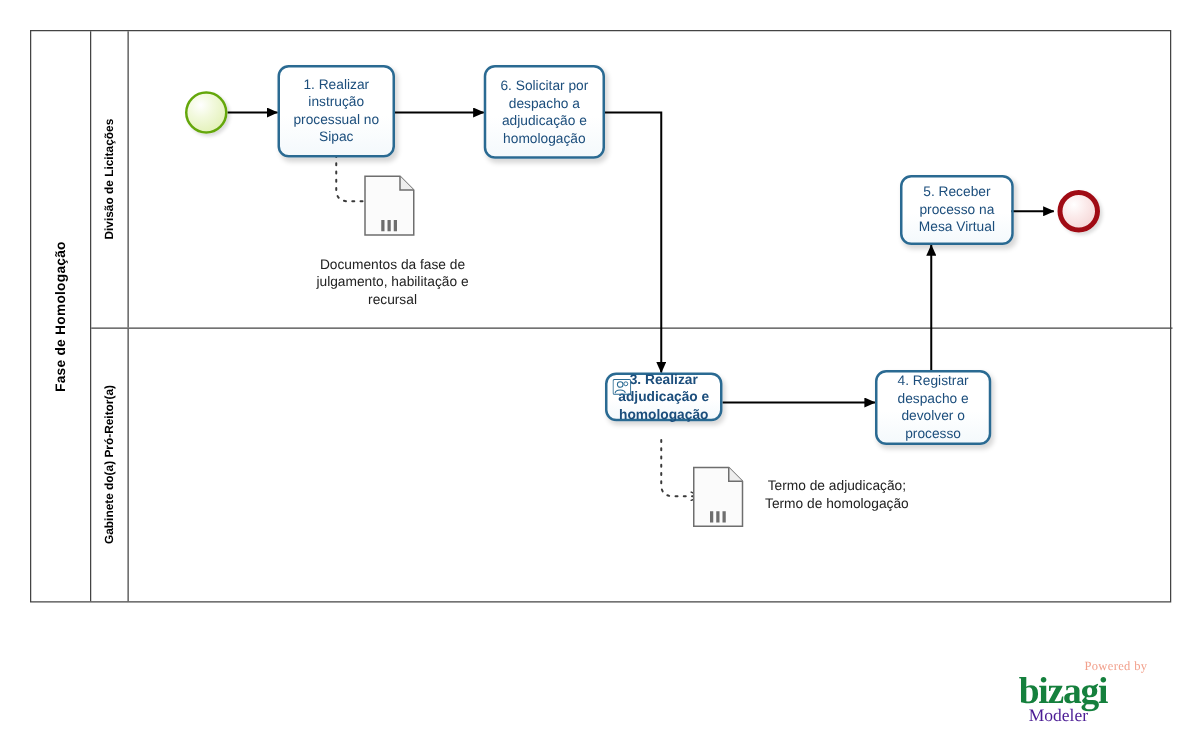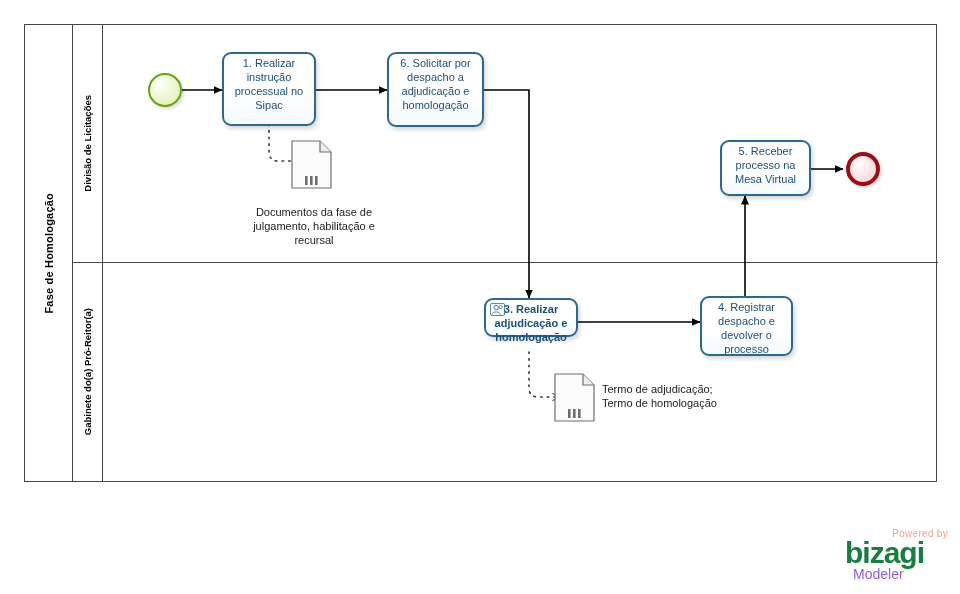--- a/index.html
+++ b/index.html
@@ -101,21 +101,21 @@
 
   
   .task {
     position: absolute;
     box-sizing: border-box;
     border: 2px solid #2A6A92;
     border-radius: 9px;
     background: linear-gradient(to bottom, #ffffff 0%, #ffffff 55%, #f4f9fc 100%);
     box-shadow: 2px 3px 4px rgba(0,0,0,0.16);
     display: flex;
-    align-items: flex-start;
+    align-items: center;
     justify-content: center;
     text-align: center;
     color: #1C4E7C;
     font-size: 11px;
     line-height: 14px;
     padding: 2px 4px;
   }
   .task .label { display: block; }
   .user-icon {
     position: absolute;
@@ -128,32 +128,33 @@
     position: absolute;
     width: 46px; height: 54px;
   }
   .doc-caption {
     position: absolute;
     font-size: 11px;
     line-height: 14px;
     color: #222222;
     text-align: center;
   }
-  .doc-caption.left-align { text-align: left; }
+  .doc-caption.left-align { text-align: center; }
 
   
   .conn { position: absolute; left: 0; top: 0; width: 960px; height: 594px; overflow: visible; pointer-events: none; }
 
   
   .logo {
     position: absolute;
-    left: 845px;
+    left: 815px;
     top: 528px;
     width: 105px;
     height: 58px;
+    font-family: Liberation Serif, serif;
   }
   .logo-powered {
     position: absolute;
     right: 2px; top: 0;
     font-size: 10px;
     color: #F2A08C;
     letter-spacing: 0.3px;
   }
   .logo-name {
     position: absolute;
@@ -161,21 +162,21 @@
     font-size: 30px;
     font-weight: bold;
     color: #15803d;
     letter-spacing: -1px;
     line-height: 30px;
   }
   .logo-sub {
     position: absolute;
     left: 8px; top: 39px;
     font-size: 14px;
-    color: #8b5cf6;
+    color: #4c1d95;
     letter-spacing: 0px;
     line-height: 14px;
   }
 </style>
 </head>
 <body>
 
 <div id="canvas">
 
   <div class="pool">

